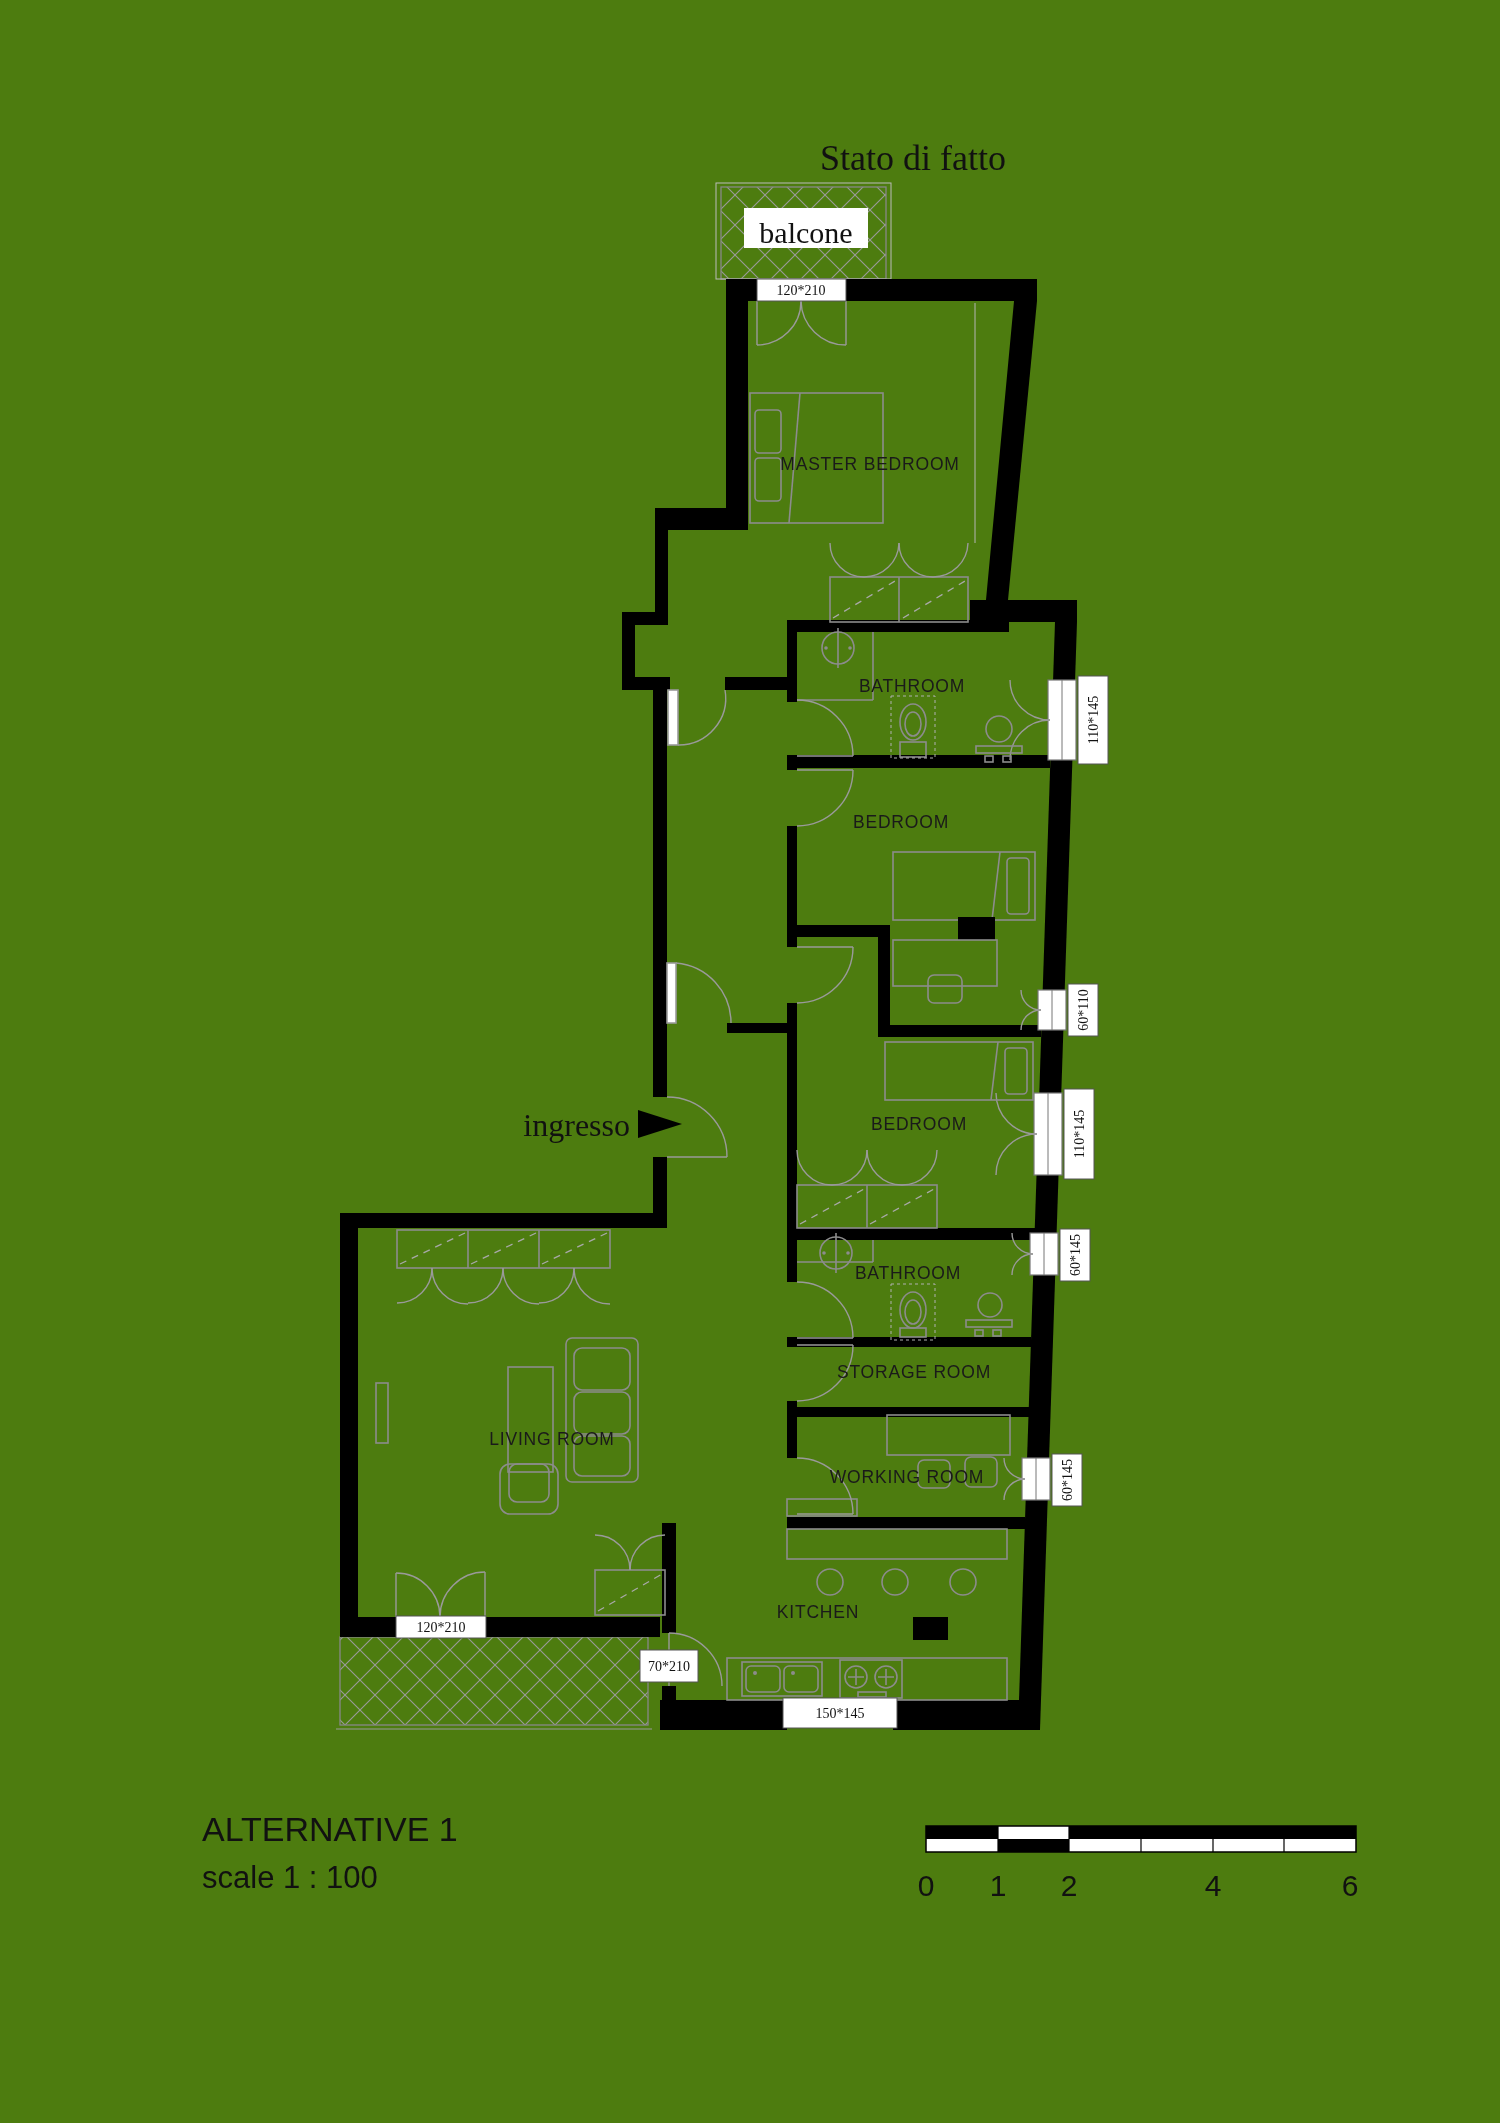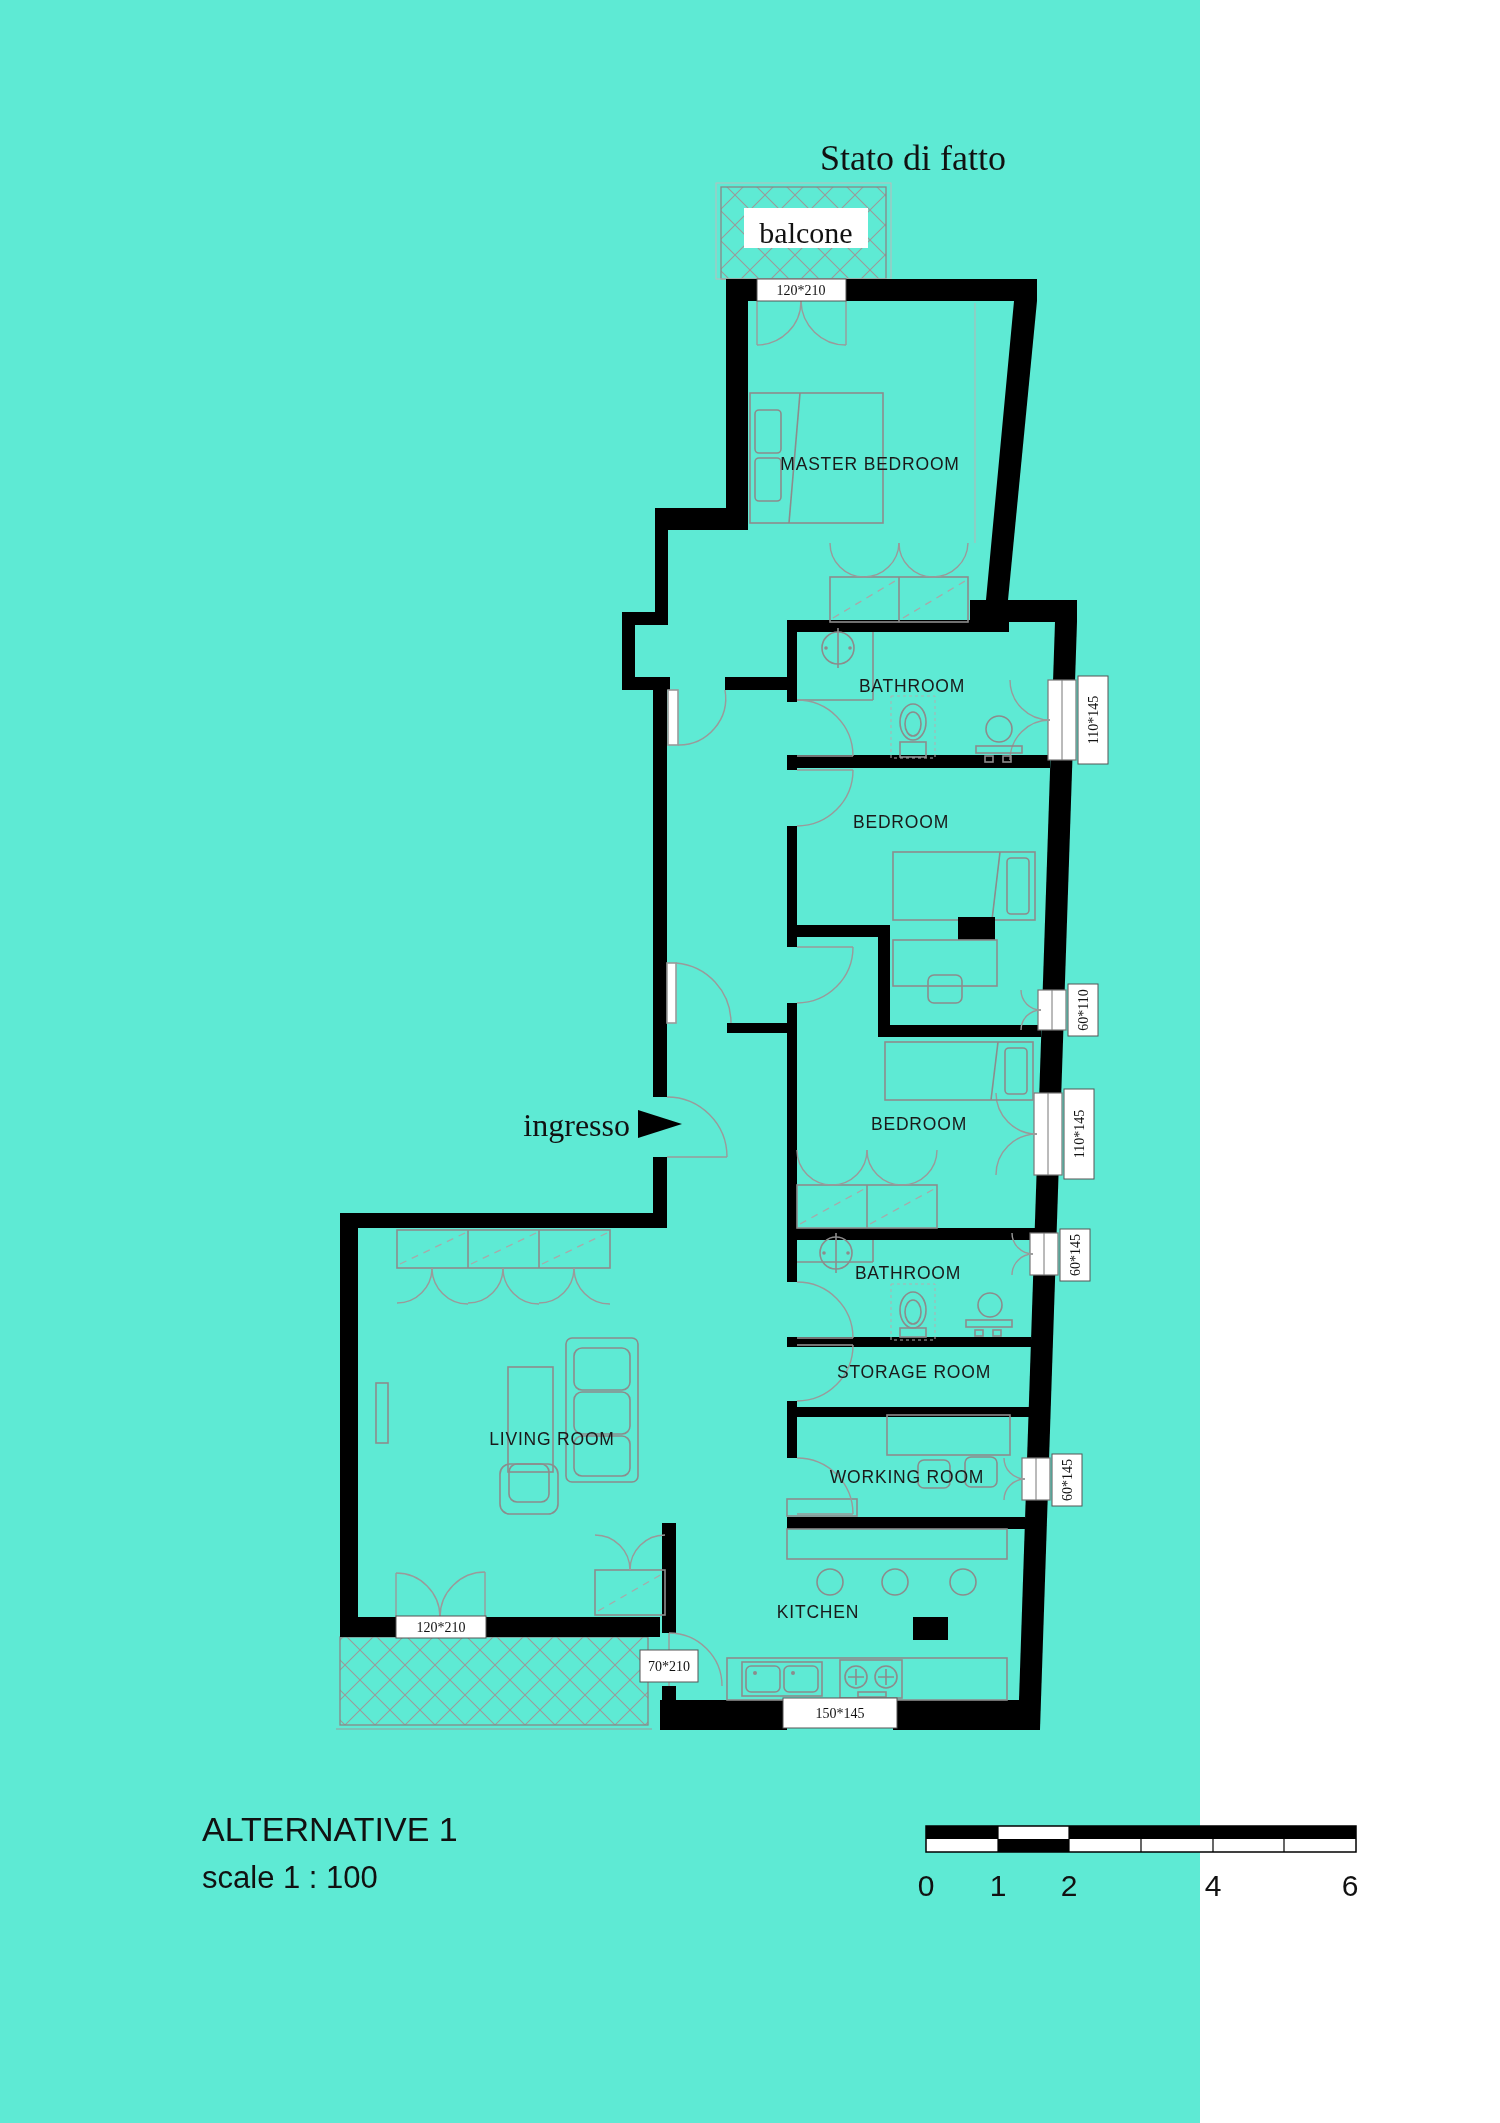--- a/index.html
+++ b/index.html
@@ -1,16 +1,16 @@
 <!DOCTYPE html>
 <html><head>
 <meta charset="utf-8">
 <style>
   html,body{margin:0;padding:0;background:#ffffff;}
-  .page{position:relative;width:1200px;height:2123px;background:#5eead4;font-family:"Liberation Sans",sans-serif;text-align:center;}
+  .page{position:relative;width:1500px;height:2123px;background:#4d7c0f;font-family:"Liberation Sans",sans-serif;text-align:center;}
   svg{display:block;}
   .wall{fill:#000000;stroke:none;}
   .furn{fill:none;stroke:#8c8c8c;stroke-width:1.6;}
   .arc{fill:none;stroke:#9a9a9a;stroke-width:1.4;}
   .leaf{stroke:#9a9a9a;stroke-width:1.6;fill:#ffffff;}
   .dash{fill:none;stroke:#a9a9a9;stroke-width:1.3;stroke-dasharray:7 6;}
   .tick{fill:none;stroke:#b0b0b0;stroke-width:1;stroke-dasharray:3 3;}
   .glaz{fill:#ffffff;stroke:#777777;stroke-width:1.2;}
   .labelbox{fill:#ffffff;stroke:#555555;stroke-width:1;}
   .roomlabel{font-family:"Liberation Sans",sans-serif;font-size:17.5px;letter-spacing:0.8px;fill:#1a1a1a;text-anchor:middle;}

